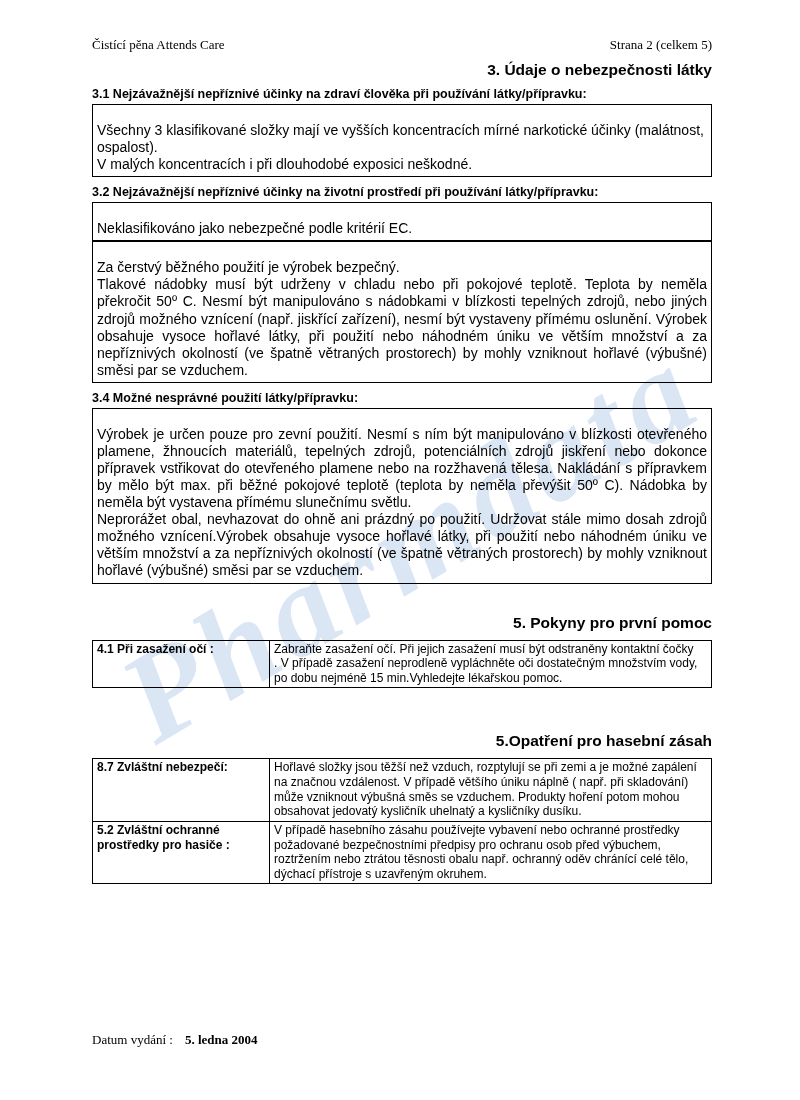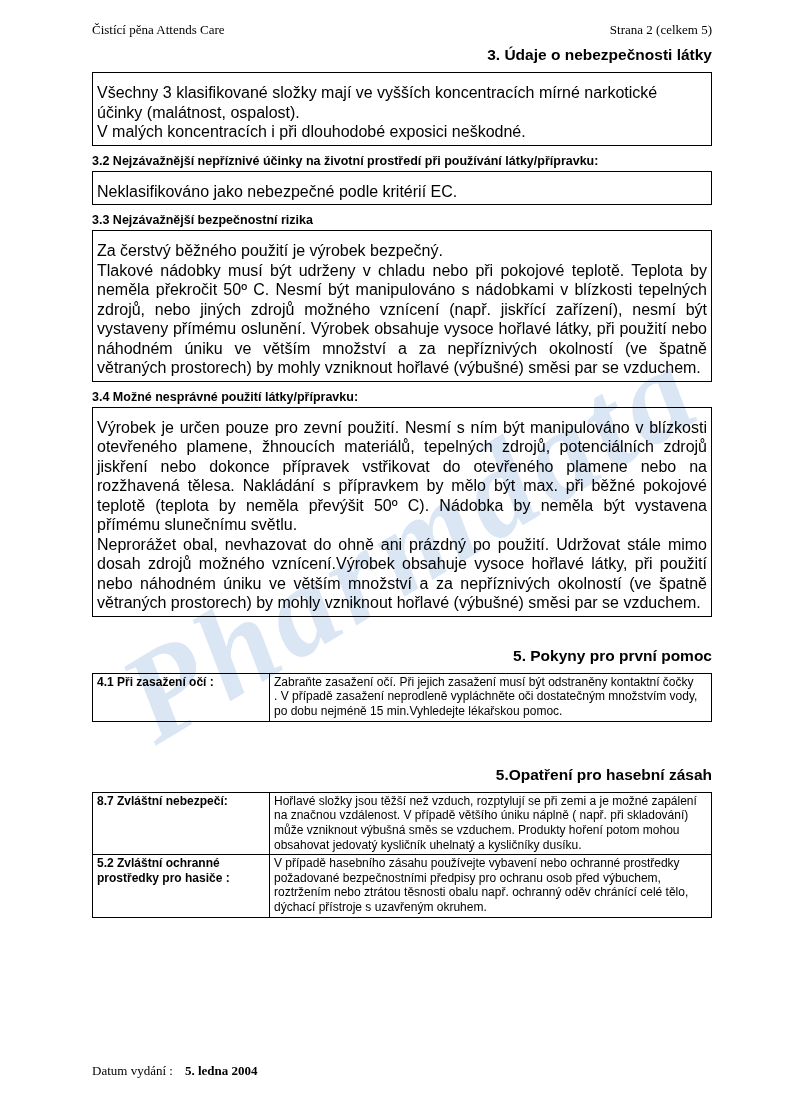--- a/index.html
+++ b/index.html
@@ -26,21 +26,21 @@
     font-weight: bold;
     font-size: 128px;
     letter-spacing: 6px;
     color: rgba(125, 165, 215, 0.28);
     z-index: 0;
     white-space: nowrap;
     pointer-events: none;
   }
   .content {
     position: absolute;
-    top: 22px;
+    top: 37px;
     left: 92px;
     width: 620px;
     z-index: 1;
   }
   .header {
     display: flex;
     justify-content: space-between;
     font-family: "Liberation Serif", serif;
     font-size: 13px;
     margin-bottom: 4px;
@@ -53,22 +53,22 @@
   }
   h1.sec4-title { margin-top: 30px; }
   h1.sec5-title { margin-top: 44px; }
   h2.sub-heading {
     font-size: 12.5px;
     font-weight: bold;
     margin: 8px 0 3px 0;
   }
   .box {
     border: 1px solid #000;
-    padding: 10px 4px 3px 4px;
-    font-size: 16px;
+    padding: 17px 4px 3px 4px;
+    font-size: 14px;
     line-height: 1.22;
   }
   .box p { margin: 0; }
   .pre { white-space: pre-line; }
   .justify { text-align: justify; }
   table.info {
     width: 100%;
     border-collapse: collapse;
     font-size: 12px;
     line-height: 1.22;
@@ -77,21 +77,21 @@
     border: 1px solid #000;
     padding: 1px 12px 2px 4px;
     vertical-align: top;
   }
   td.lbl {
     width: 160px;
     font-weight: bold;
   }
   .footer {
     position: absolute;
-    bottom: 21px;
+    bottom: 52px;
     left: 92px;
     font-family: "Liberation Serif", serif;
     font-size: 13px;
     z-index: 1;
   }
   .footer .date {
     font-weight: bold;
     margin-left: 12px;
   }
 </style>
@@ -104,31 +104,31 @@
 
   <div class="content">
 
     <div class="header">
       <span>Čistící pěna Attends Care</span>
       <span>Strana 2 (celkem 5)</span>
     </div>
 
     <h1 class="sec-title">3. Údaje o nebezpečnosti látky</h1>
 
+    <h2 class="sub-heading">3.1 Nejzávažnější nepříznivé účinky na zdraví člověka při používání látky/přípravku:</h2>
     <div class="box">
       <p class="pre">Všechny 3 klasifikované složky mají ve vyšších koncentracích mírné narkotické účinky (malátnost, ospalost).
 V malých koncentracích i při dlouhodobé exposici neškodné.</p>
     </div>
 
     <h2 class="sub-heading">3.2 Nejzávažnější nepříznivé účinky na životní prostředí při používání látky/přípravku:</h2>
     <div class="box">
       <p>Neklasifikováno jako nebezpečné podle kritérií EC.</p>
     </div>
 
-    <h2 class="sub-heading">3.3 Nejzávažnější bezpečnostní rizika</h2>
     <div class="box">
       <p>Za čerstvý běžného použití  je výrobek  bezpečný.</p>
       <p class="justify">Tlakové nádobky musí být udrženy v chladu nebo při pokojové teplotě. Teplota by neměla překročit 50º C. Nesmí být manipulováno s nádobkami v blízkosti tepelných zdrojů, nebo jiných zdrojů možného vznícení (např. jiskřící zařízení), nesmí být vystaveny přímému oslunění.  Výrobek obsahuje vysoce hořlavé látky, při použití nebo náhodném úniku ve větším množství  a za nepříznivých okolností (ve špatně větraných prostorech) by mohly vzniknout hořlavé (výbušné) směsi par se vzduchem.</p>
     </div>
 
     <h2 class="sub-heading">3.4 Možné nesprávné použití látky/přípravku:</h2>
     <div class="box">
       <p class="justify">Výrobek je určen pouze pro zevní použití. Nesmí s ním být manipulováno v blízkosti otevřeného plamene, žhnoucích materiálů, tepelných zdrojů, potenciálních zdrojů jiskření nebo dokonce přípravek vstřikovat do otevřeného plamene nebo na rozžhavená tělesa. Nakládání s přípravkem by mělo být max. při běžné pokojové teplotě  (teplota by neměla převýšit 50º C). Nádobka by neměla být vystavena přímému slunečnímu světlu.</p>
       <p class="justify">Neprorážet obal, nevhazovat do ohně ani prázdný po použití. Udržovat stále mimo dosah zdrojů možného vznícení.Výrobek obsahuje vysoce hořlavé látky, při použití nebo náhodném úniku ve větším množství  a za nepříznivých okolností (ve špatně větraných prostorech) by mohly vzniknout hořlavé (výbušné) směsi par se vzduchem.</p>
     </div>

